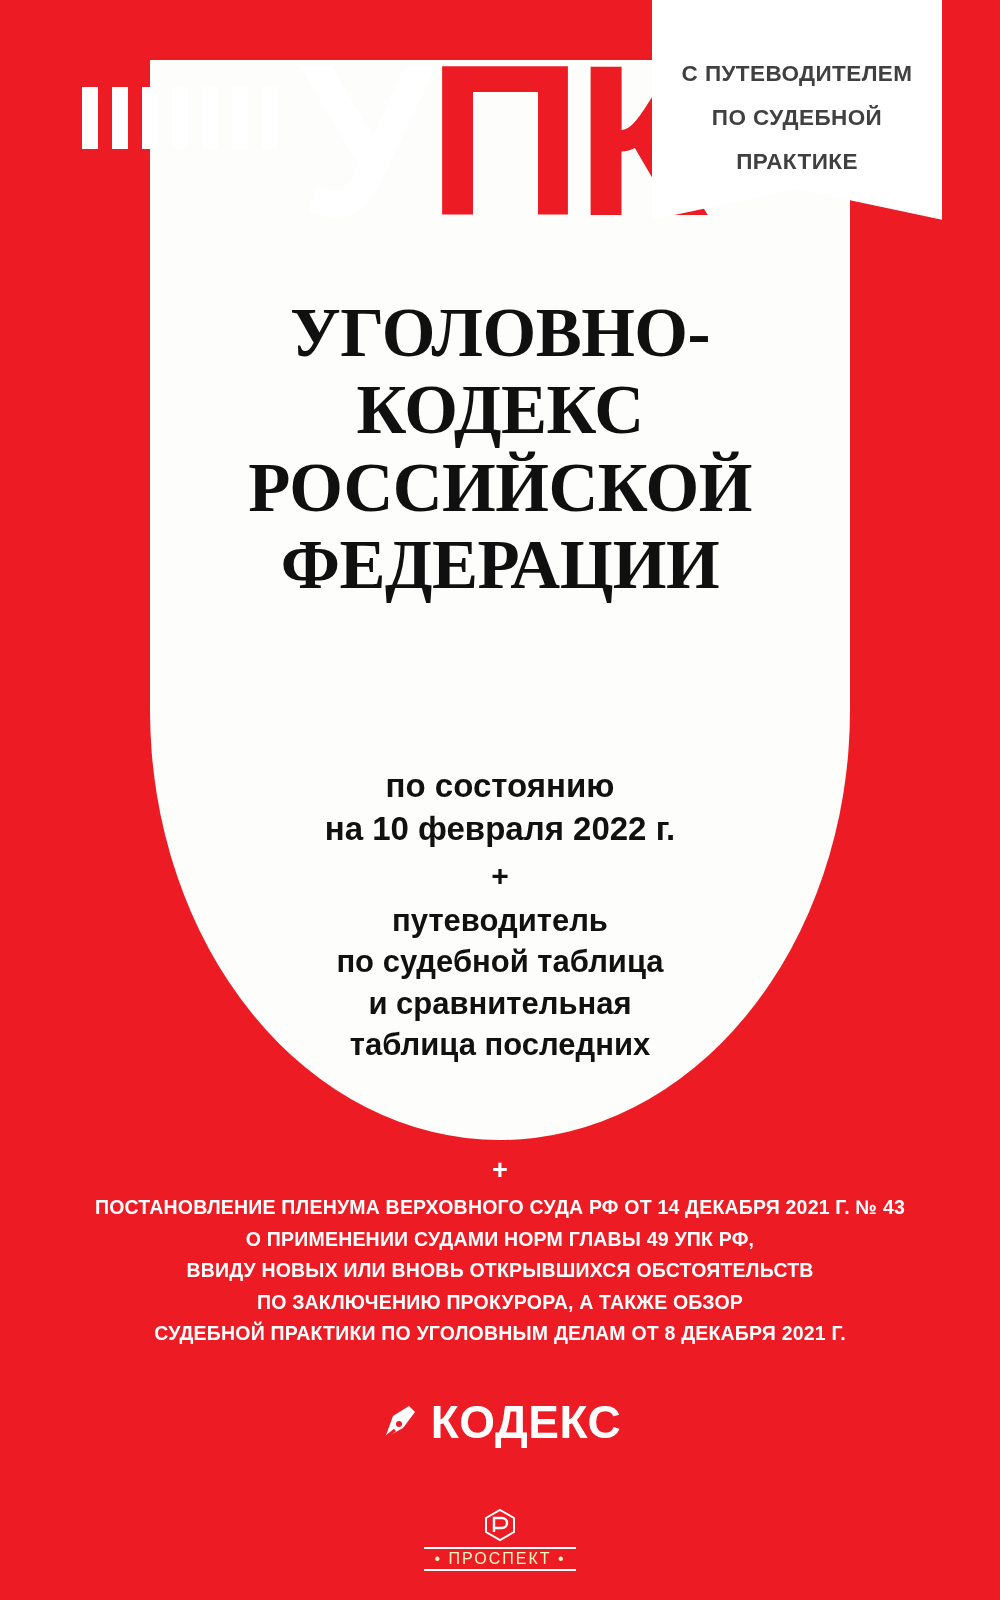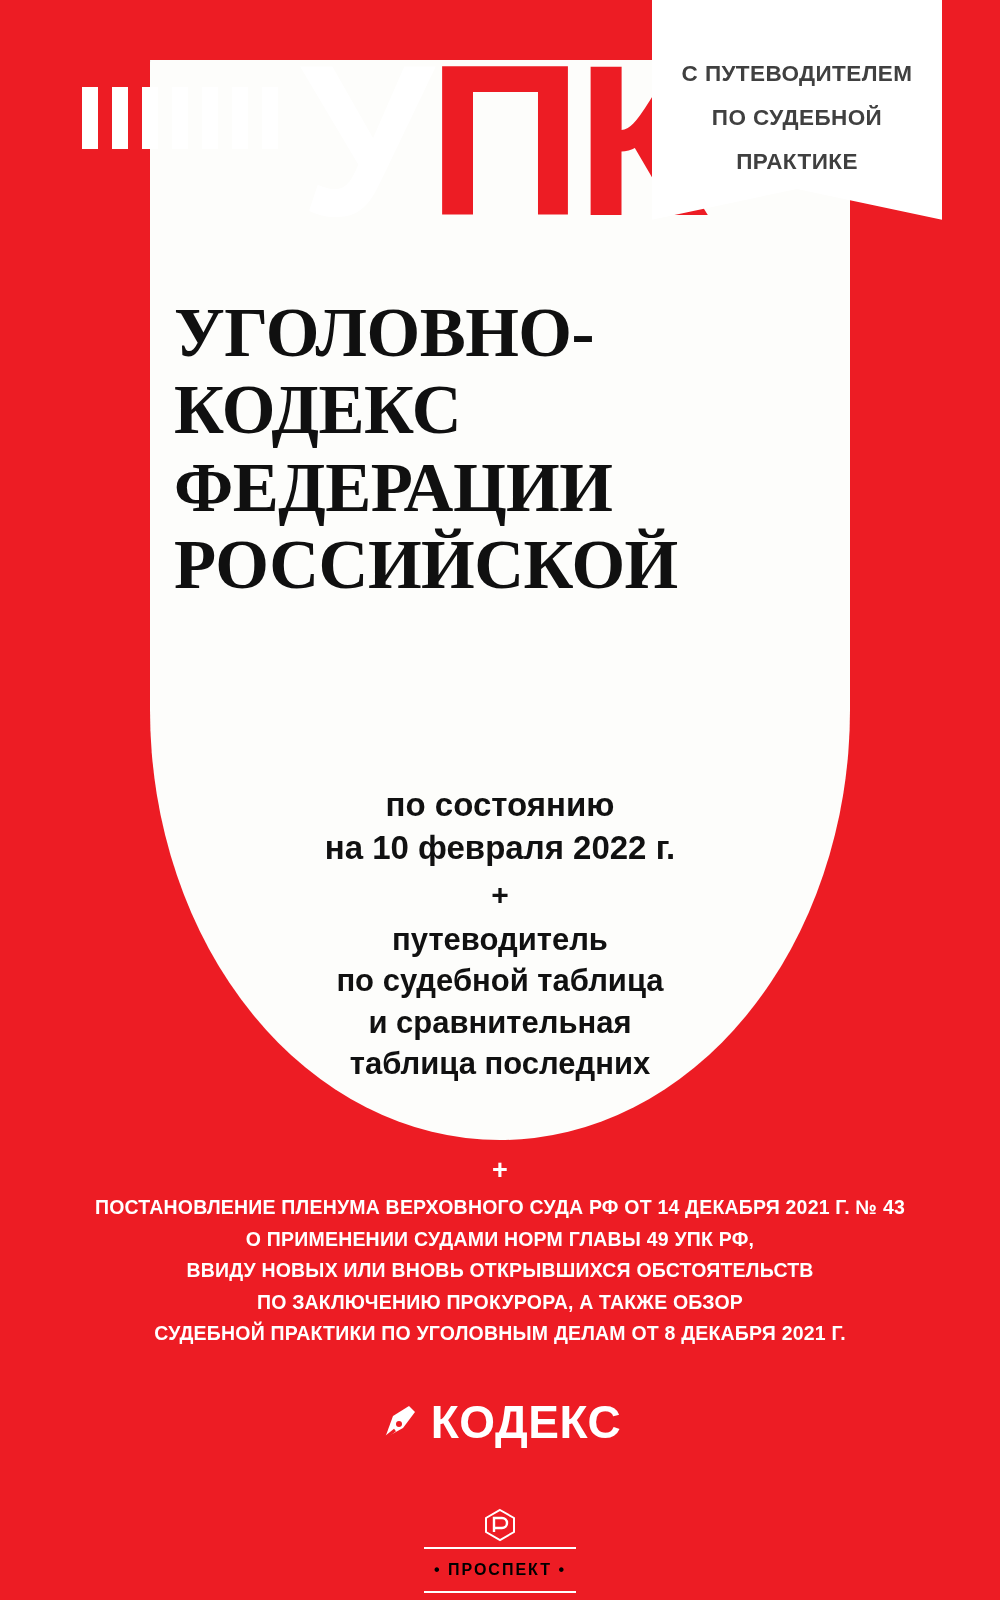--- a/index.html
+++ b/index.html
@@ -102,41 +102,39 @@
     line-height: 1.95;
     text-transform: uppercase;
   }
 
   
   .title-block {
     position: absolute;
     left: 150px;
     top: 295px;
     width: 700px;
-    text-align: left;
+    text-align: center;
     font-family: "Liberation Serif", serif;
     color: #101010;
-    padding-left: 24px;
   }
   .title-block .tline {
     font-weight: bold;
     font-size: 69px;
     line-height: 1.12;
     letter-spacing: -0.5px;
   }
 
   
   .state-block {
     position: absolute;
     left: 150px;
     top: 765px;
     width: 700px;
     text-align: center;
     color: #111111;
-    margin-top: 19px;
   }
   .state-block .s1 {
     font-weight: bold;
     font-size: 33px;
     line-height: 1.3;
   }
   .state-block .plus {
     font-weight: bold;
     font-size: 30px;
     line-height: 1.5;
@@ -203,27 +201,27 @@
     width: 170px;
     text-align: center;
   }
   .prospekt .pmark {
     margin: 0 auto 5px;
     width: 34px;
     height: 34px;
   }
   .prospekt .ptext {
     display: inline-block;
-    color: #000000;
+    color: #fef9c3;
     font-size: 16px;
-    font-weight: bold;
+    font-weight: normal;
     letter-spacing: 2px;
     border-top: 2px solid #ffffff;
     border-bottom: 2px solid #ffffff;
-    padding: 12px 10px;
+    padding: 1px 10px;
   }
 </style>
 </head>
 <body>
 
 <div class="cover">
 
   <div class="shield"></div>
 
   <div class="upk-wrap">
@@ -241,22 +239,22 @@
 
   <div class="ribbon">
     <div>С ПУТЕВОДИТЕЛЕМ</div>
     <div>ПО СУДЕБНОЙ</div>
     <div>ПРАКТИКЕ</div>
   </div>
 
   <div class="title-block">
     <div class="tline">УГОЛОВНО-</div>
     <div class="tline">КОДЕКС</div>
+    <div class="tline">РОССИЙСКОЙ</div>
     <div class="tline">ФЕДЕРАЦИИ</div>
-    <div class="tline">РОССИЙСКОЙ</div>
   </div>
 
   <div class="state-block">
     <div class="s1">по состоянию</div>
     <div class="s1">на 10 февраля 2022 г.</div>
     <div class="plus">+</div>
     <div class="s2">путеводитель</div>
     <div class="s2">по судебной таблица</div>
     <div class="s2">и сравнительная</div>
     <div class="s2">таблица последних</div>

